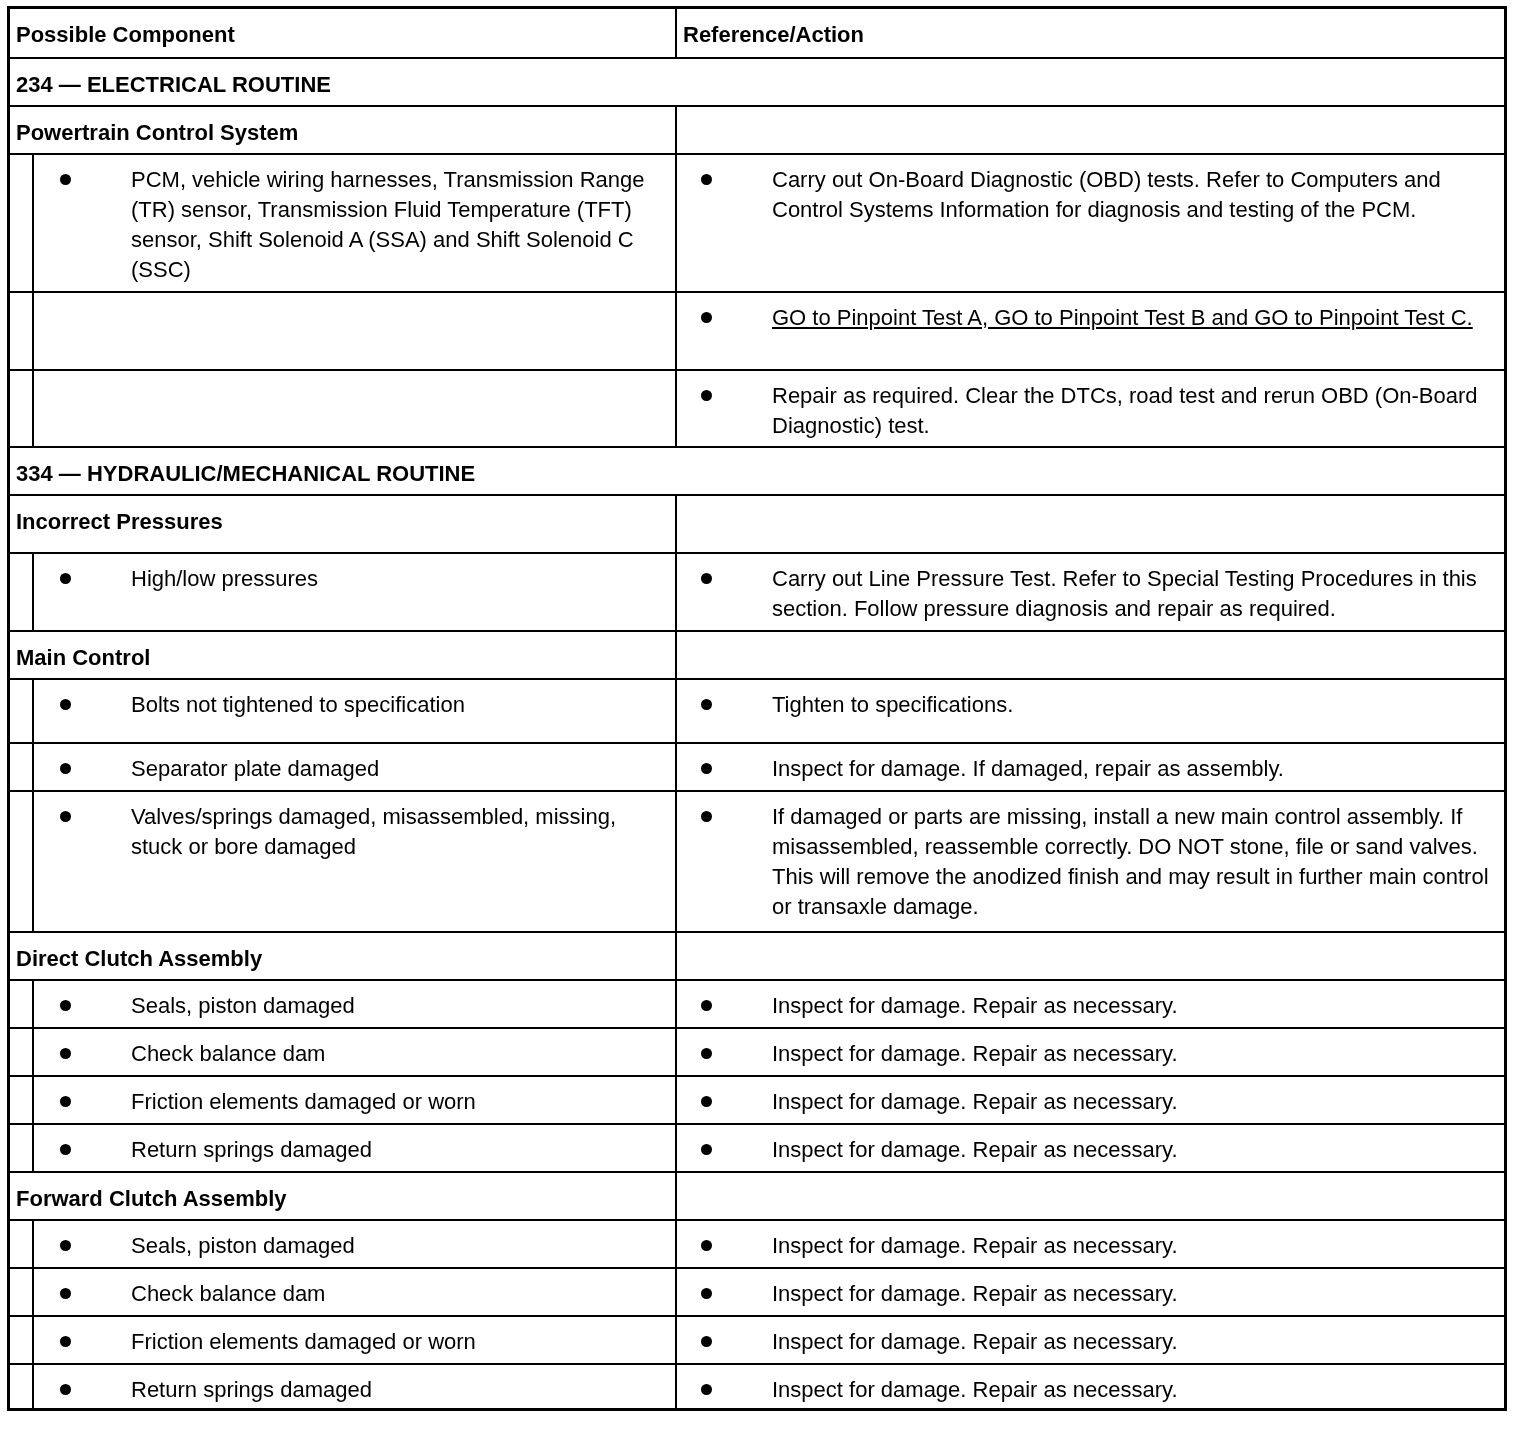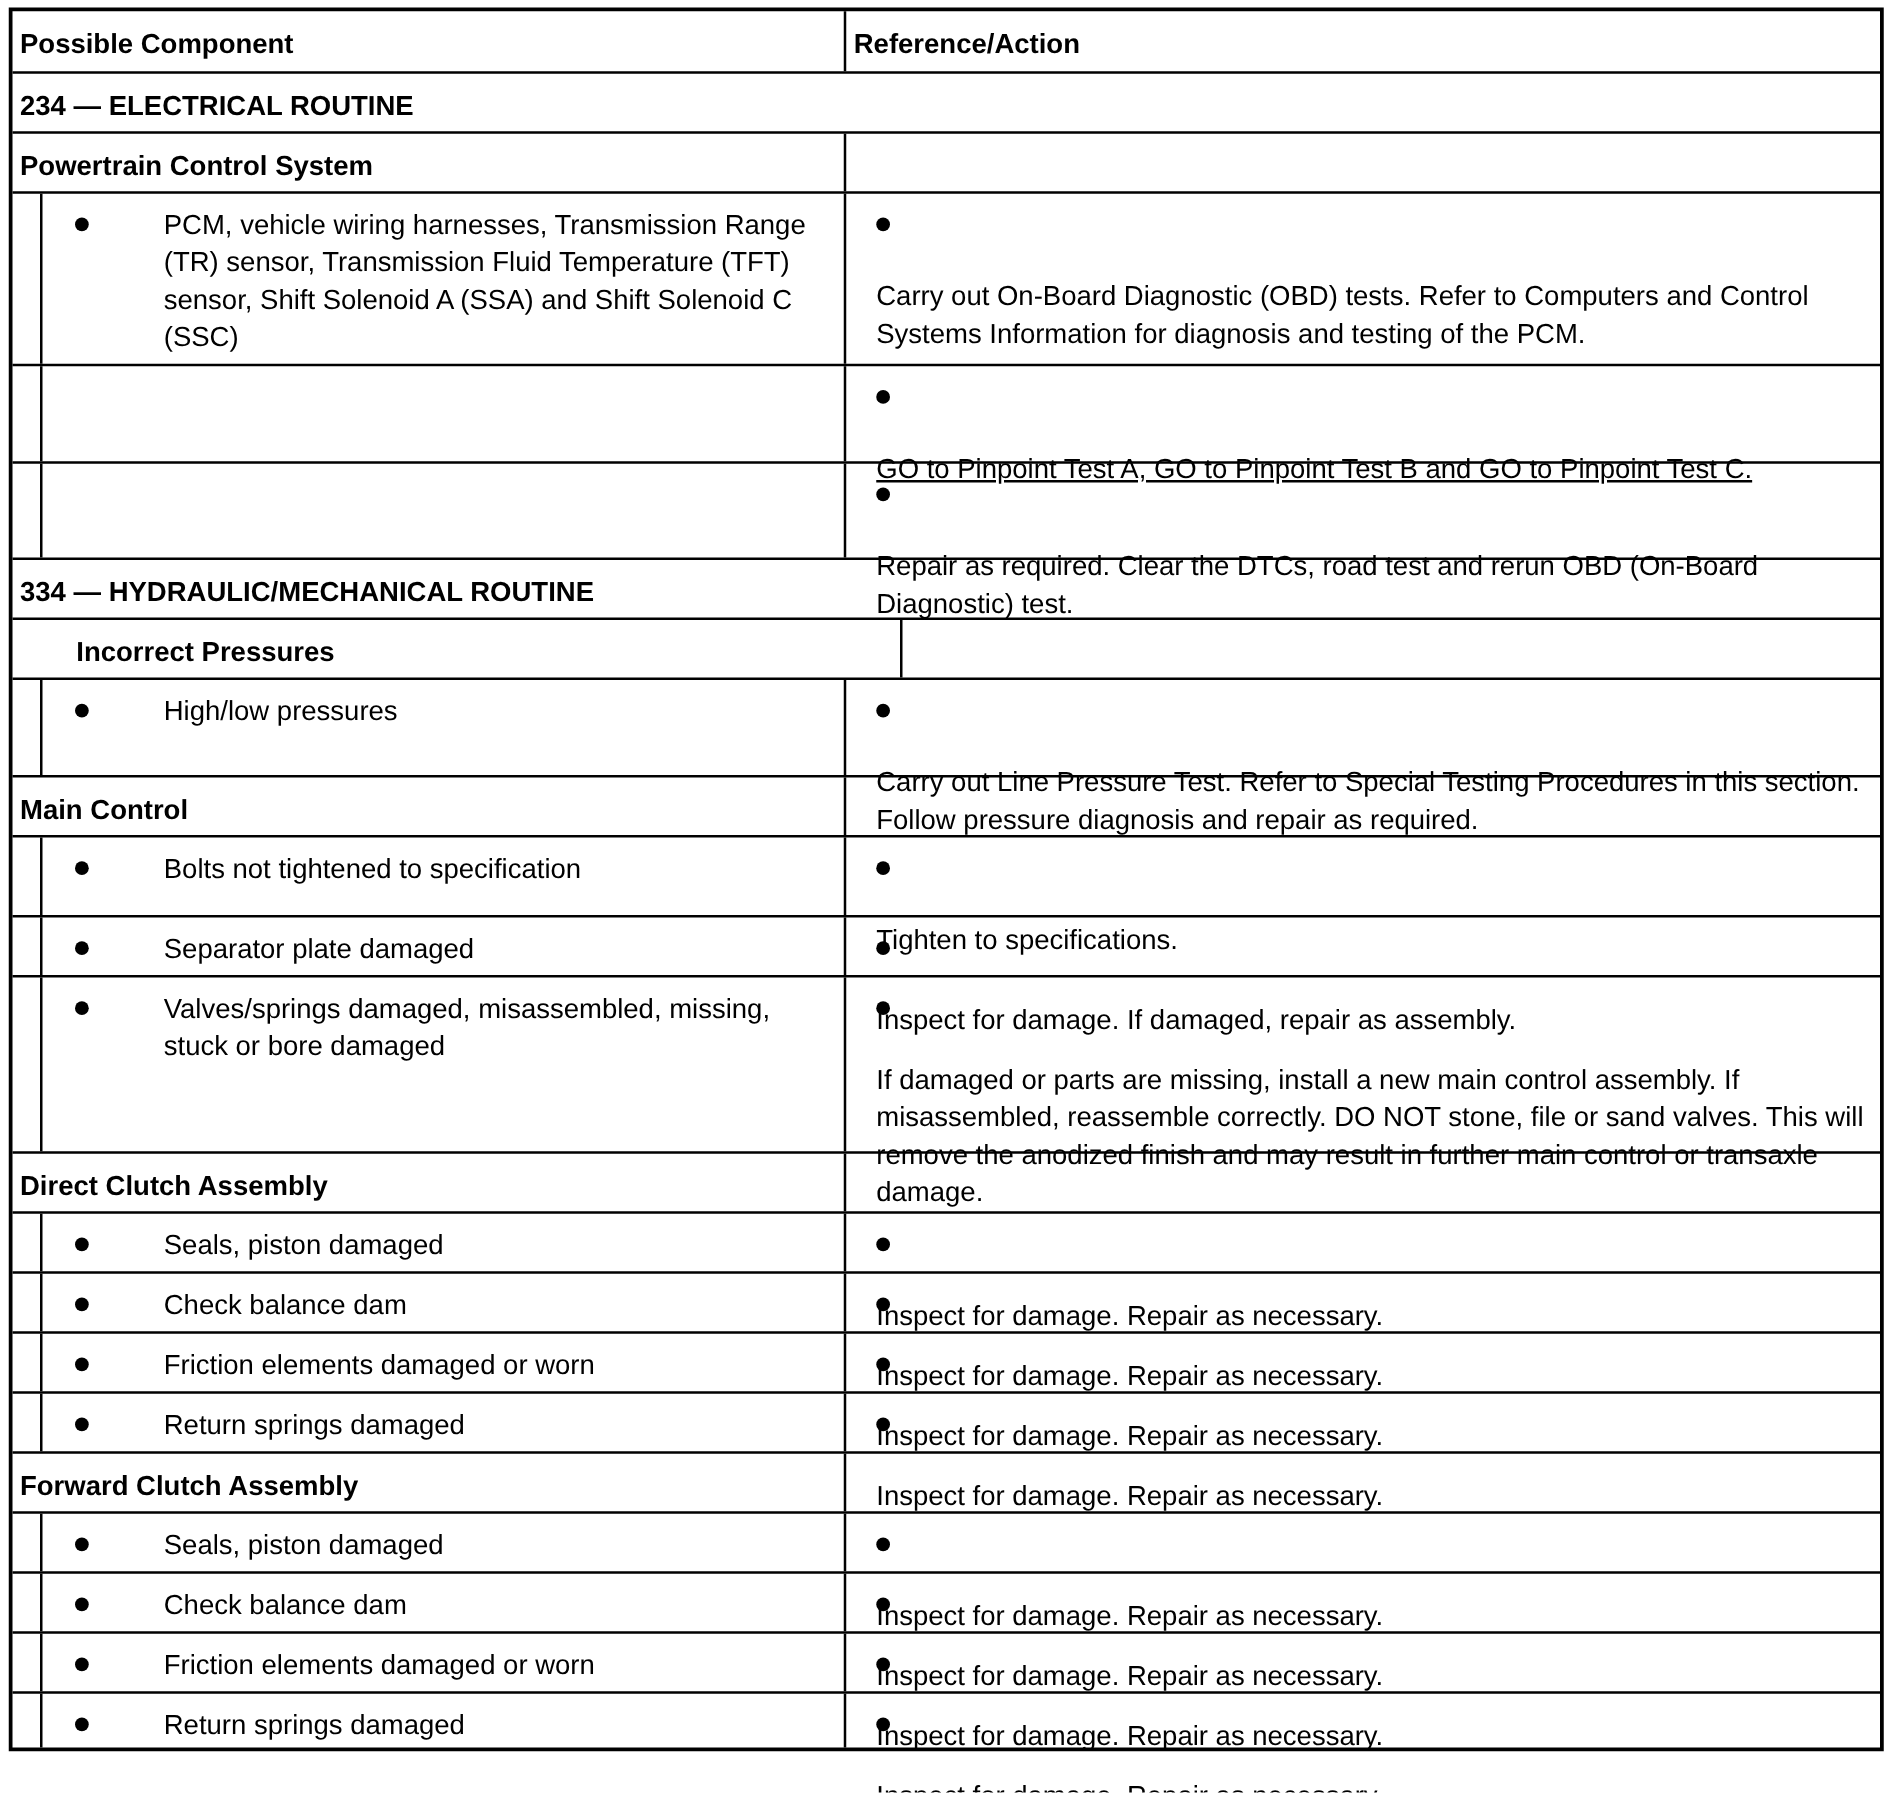--- a/index.html
+++ b/index.html
@@ -12,21 +12,21 @@
   .row:first-child { border-top: none; border-radius: 13px; }
   .cell { box-sizing: border-box; font-size: 22px; line-height: 30px; }
   .c1 { width: 667px; border-right: 2px solid #000; }
   .c2 { flex: 1; }
   .full { flex: 1; }
   .hdr .cell, .sec .cell, .grp .cell { font-weight: bold; padding: 11px 0 0 6px; }
   .item .c1 { display: flex; }
   .rail { width: 22px; border-right: 2px solid #000; flex: none; }
   .bl { display: flex; padding: 10px 10px 0 0; gap: 37px; }
   .item .c1 .bl { padding-left: 26px; }
-  .item .c2 .bl { padding-left: 24px; flex-direction: column; }
+  .item .c2 .bl { padding-left: 24px; }
   .dot { width: 11px; height: 11px; border-radius: 50%; background: #000; flex: none; margin-top: 9px; margin-right: 23px; }
   .txt { flex: 1; }
 </style>
 </head>
 <body>
 
 <div id="tbl">
   <div class="row hdr" style="height:48px">
     <div class="cell c1">Possible Component</div>
     <div class="cell c2">Reference/Action</div>
@@ -75,21 +75,21 @@
       <div class="cell c2">
         <div class="bl">
           <span class="dot"></span>
           <span class="txt">Repair as required. Clear the DTCs, road test and rerun OBD (On-Board Diagnostic) test.</span>
         </div>
       </div>
     </div>
     <div class="row sec" style="height: 48px;">
       <div class="cell full">334 — HYDRAULIC/MECHANICAL ROUTINE</div>
     </div>
-    <div class="row grp" style="height: 48px; padding-left: 45px;">
+    <div class="row grp" style="height: 58px;">
       <div class="cell c1">Incorrect Pressures</div>
       <div class="cell c2"></div>
     </div>
     <div class="row item" style="height: 78px;">
       <div class="cell c1">
         <div class="rail"></div>
         <div style="flex:1">
           <div class="bl">
             <span class="dot"></span>
             <span class="txt">High/low pressures</span>

